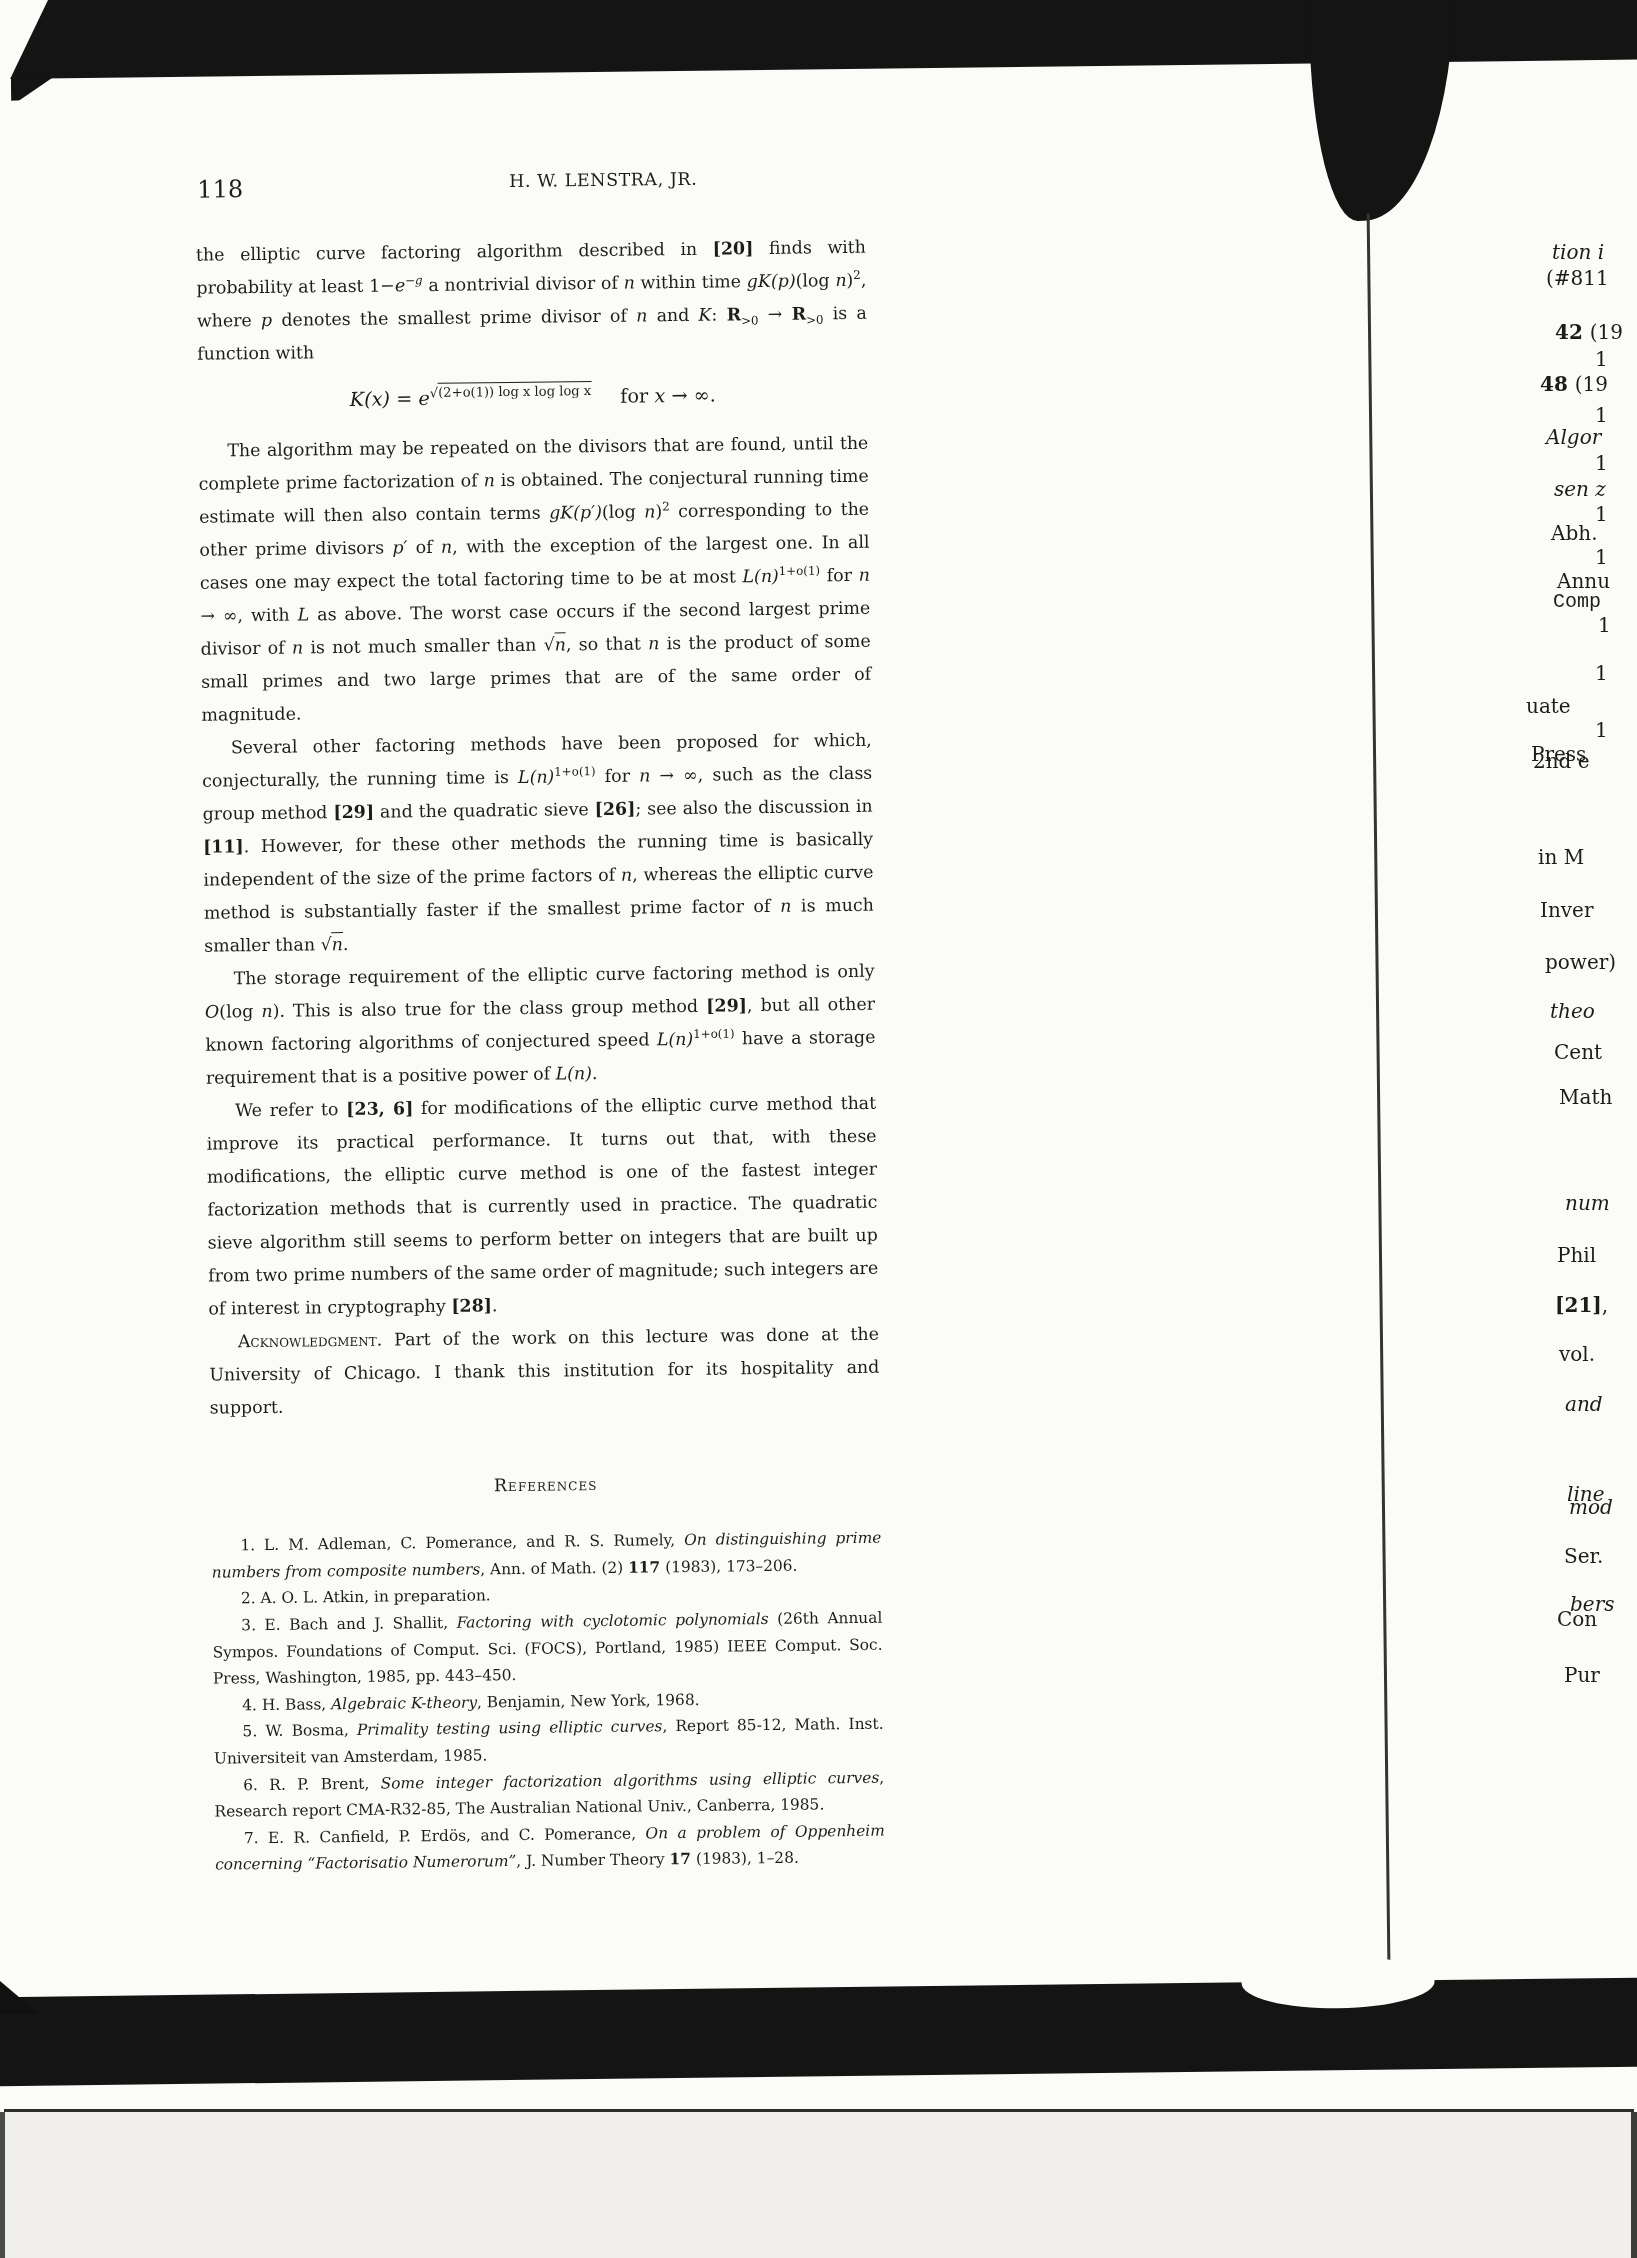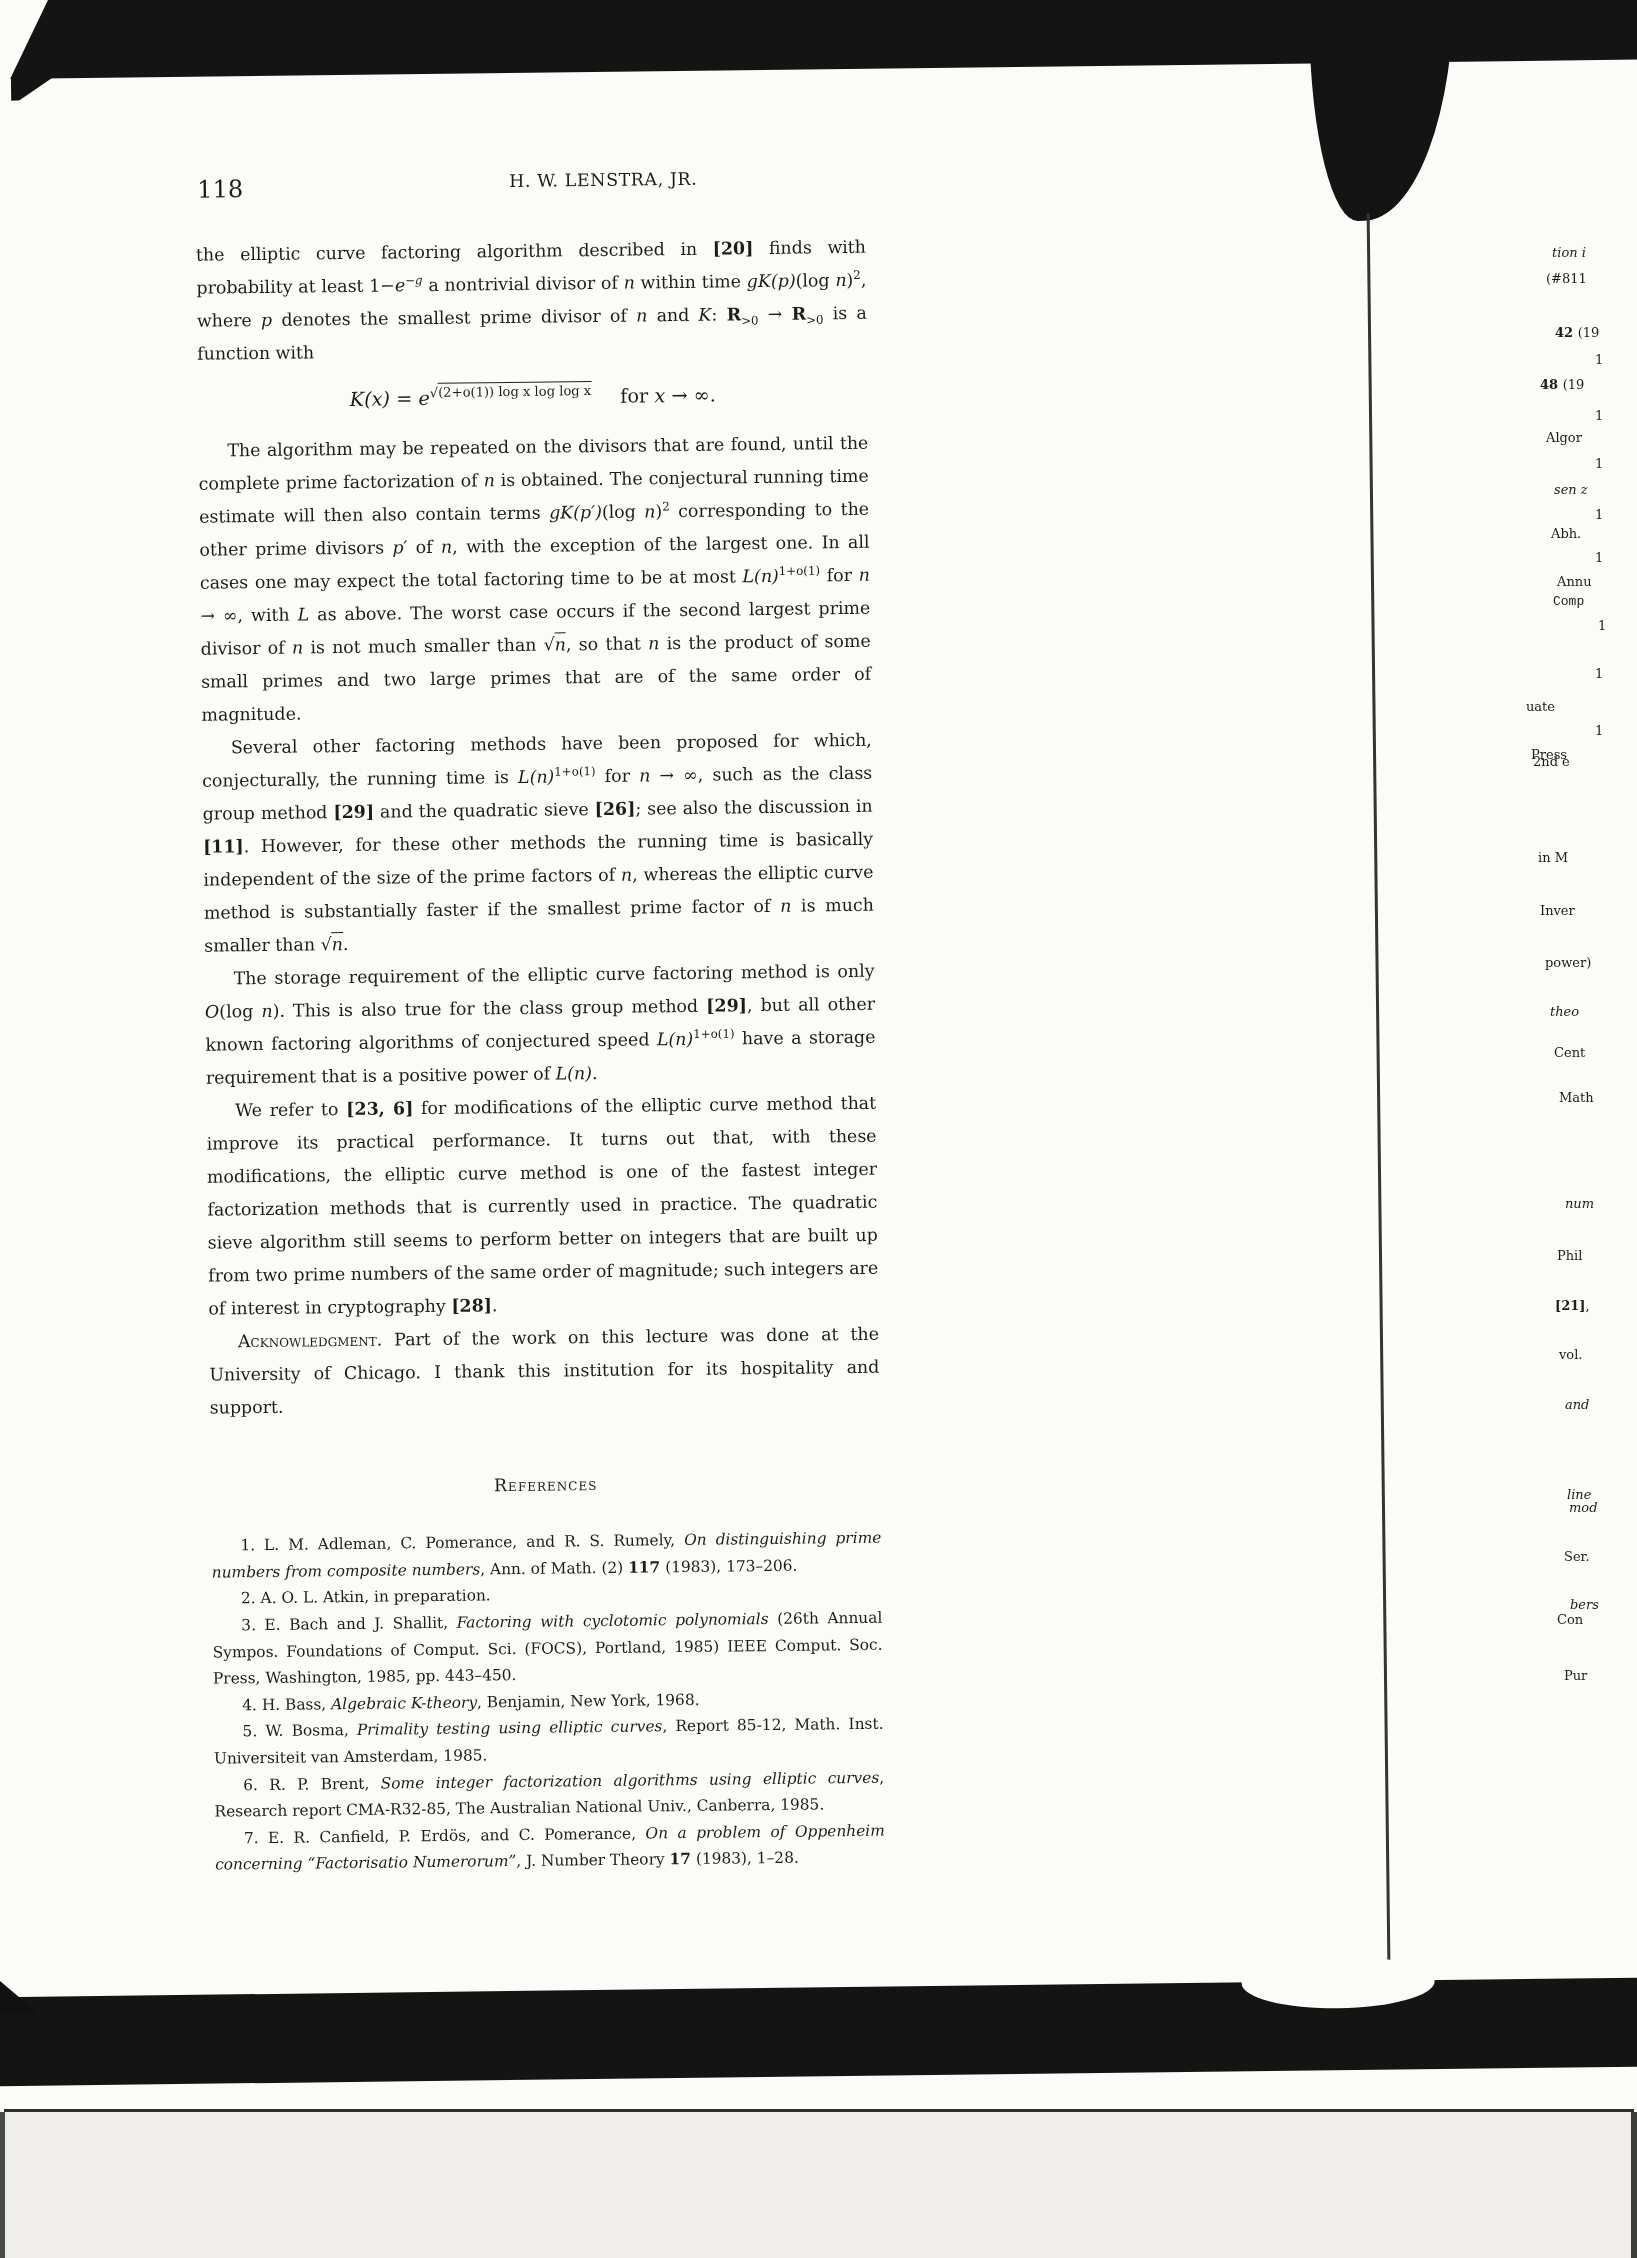--- a/index.html
+++ b/index.html
@@ -42,21 +42,21 @@
   .blk.ref{font-size:15.4px;line-height:26.6px;text-align:justify;text-indent:29px;}
 
   sup{font-size:68%;line-height:0;}
   sub{font-size:68%;line-height:0;}
   .i{font-style:italic;}
   .b{font-weight:700;}
   .sc{font-variant:small-caps;}
   .ol{border-top:1.4px solid #1c1c1c;padding-top:1px;}
 
   
-  .frag{position:absolute;font-size:13px;line-height:19.3px;white-space:nowrap;}
+  .frag{position:absolute;font-size:20px;line-height:19.3px;white-space:nowrap;}
 </style>
 </head>
 <body>
 
 <div class="layer rot">
   <div class="band-top"></div>
   <div class="band-spike"></div>
   <div class="spine-funnel"></div>
   <div class="spine-line"></div>
   <div class="band-bottom"></div>
@@ -93,21 +93,21 @@
   <div class="edge-right"></div>
 </div>
 
 <div class="layer">
     <div class="frag" style="left: 1552px; top: 243px;"><span class="i">tion i</span></div>
     <div class="frag" style="left: 1546px; top: 269px;"><span>(#811</span></div>
     <div class="frag" style="left: 1540px; top: 323px; margin-left: 15px;"><span class="b">42 </span><span>(19</span></div>
     <div class="frag" style="left: 1595px; top: 350px;"><span>1</span></div>
     <div class="frag" style="left: 1540px; top: 375px;"><span class="b">48 </span><span>(19</span></div>
     <div class="frag" style="left: 1595px; top: 406px;"><span>1</span></div>
-    <div class="frag" style="left: 1546px; top: 428px;"><span>Algor</span></div>
+    <div class="frag" style="left: 1546px; top: 428px; font-style: italic;"><span>Algor</span></div>
     <div class="frag" style="left: 1595px; top: 454px;"><span>1</span></div>
     <div class="frag" style="left: 1554px; top: 480px;"><span class="i">sen z</span></div>
     <div class="frag" style="left: 1595px; top: 505px;"><span>1</span></div>
     <div class="frag" style="left: 1551px; top: 524px;"><span>Abh.</span></div>
     <div class="frag" style="left: 1595px; top: 548px;"><span>1</span></div>
     <div class="frag" style="left: 1557px; top: 572px;"><span>Annu</span></div>
     <div class="frag" style="left: 1553px; top: 592px; font-family: Liberation Mono, monospace;"><span>Comp</span></div>
     <div class="frag" style="left: 1598px; top: 616px;"><span>1</span></div>
     <div class="frag" style="left: 1595px; top: 664px;"><span>1</span></div>
     <div class="frag" style="left: 1526px; top: 697px;"><span>uate</span></div>

